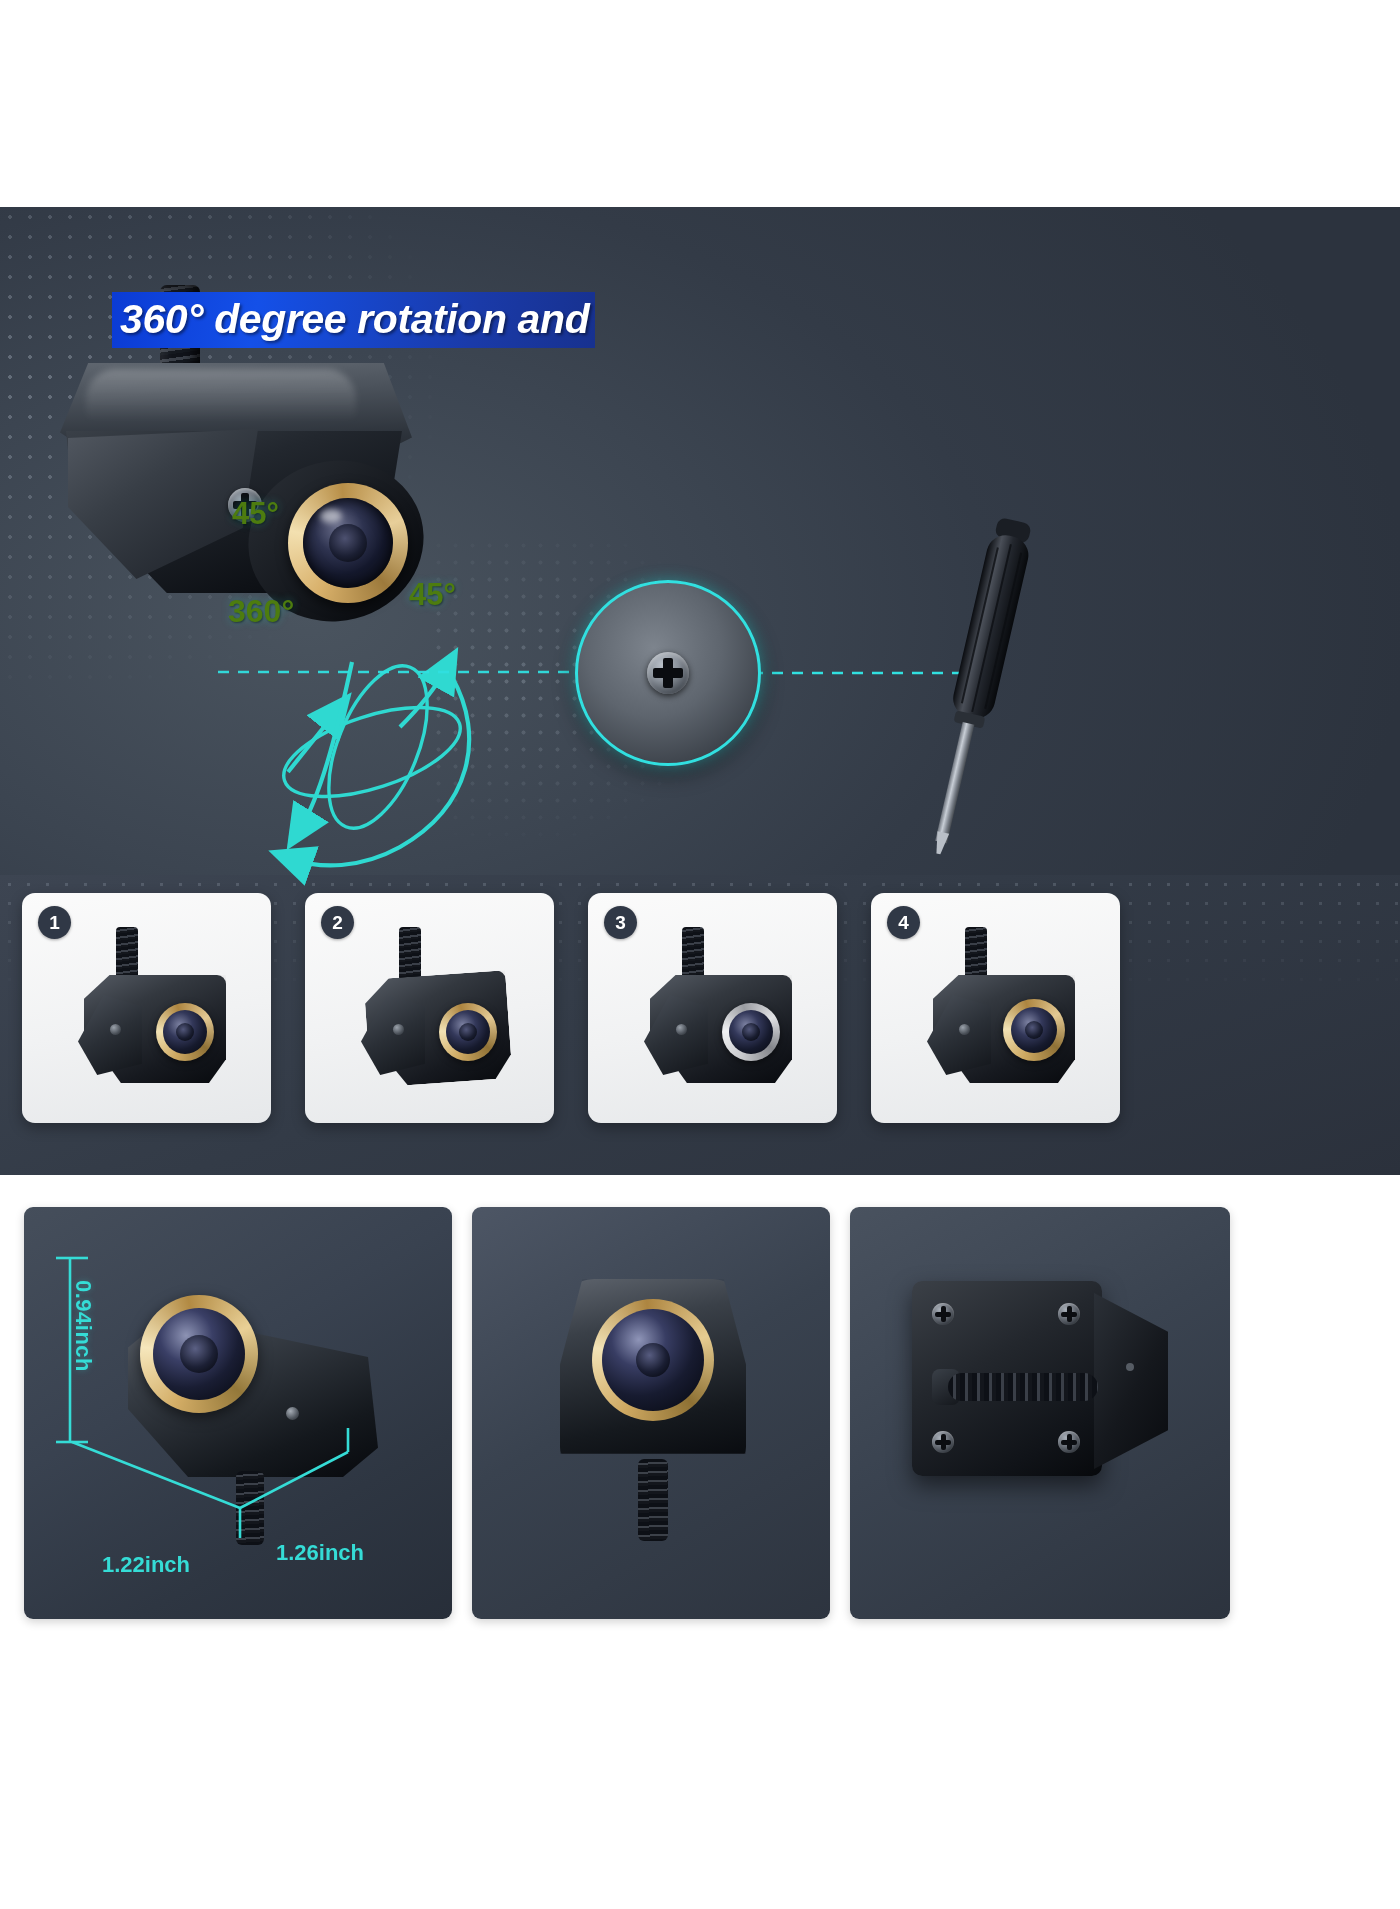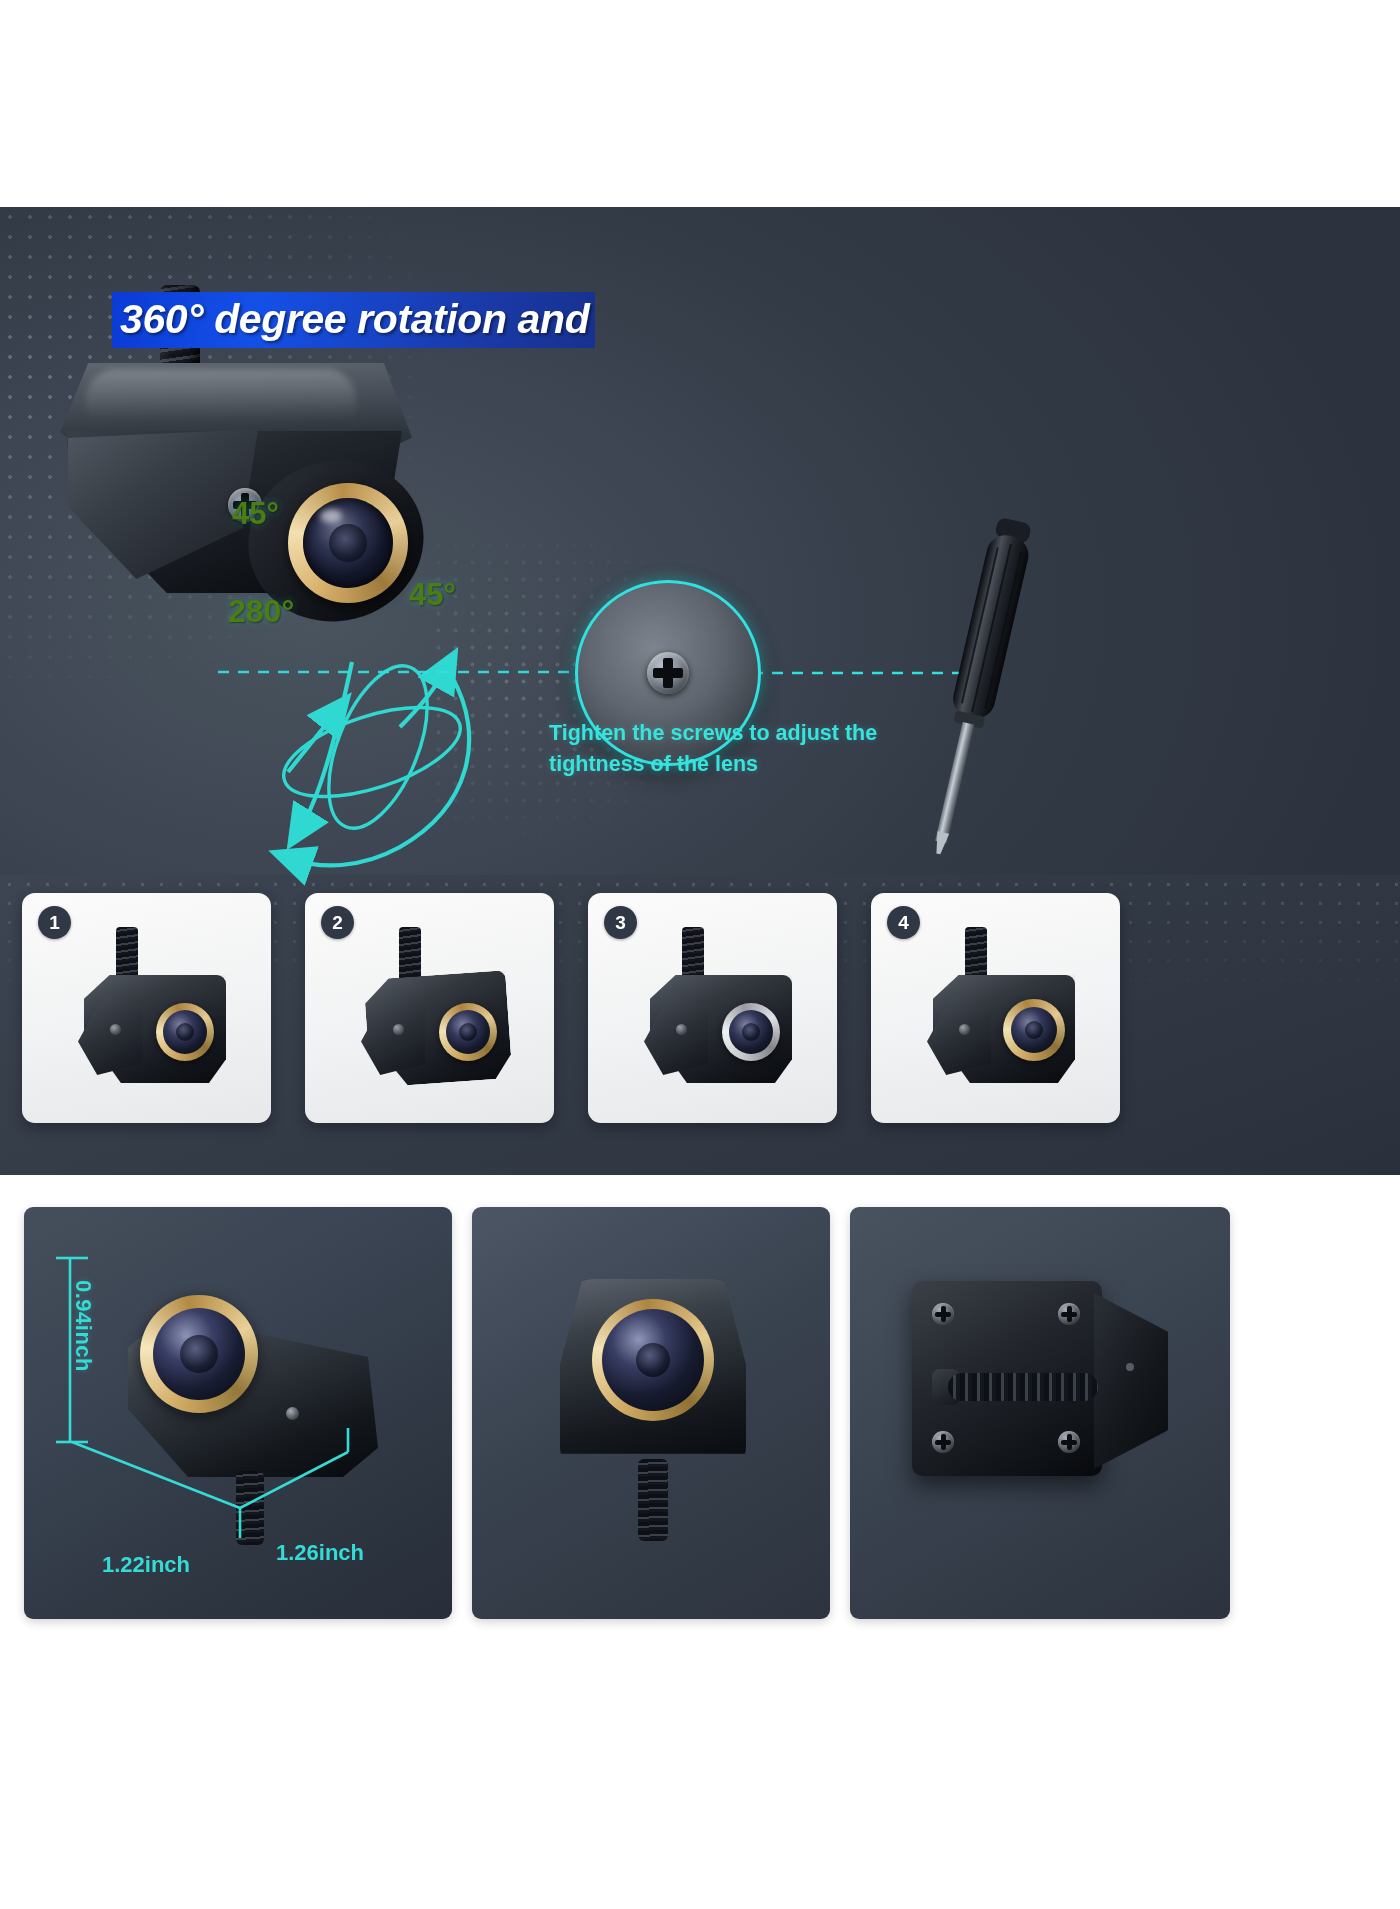--- a/index.html
+++ b/index.html
@@ -426,27 +426,23 @@
     </div>
   </div>
 
   <div class="title-wrap">
     <span class="title-hl">
       <span class="title-txt b">360° degree rotation and</span>
     </span>
   </div>
 
   <span class="lbl-cyan lbl-45a">45°</span>
-  <span class="lbl-cyan lbl-360">280°</span>
+  <span class="lbl-cyan lbl-360">360°</span>
   <span class="lbl-cyan lbl-45b">45°</span>
 
-  <div class="tip-text">
-    <div>Tighten the screws to adjust the</div>
-    <div>tightness of the lens</div>
-  </div>
 
   <div class="thumbs">
     <div class="thumbs-dots"></div>
   </div>
 
   <div class="thumb-card tc1">
     <div class="badge">1</div>
     <div class="mini">
       <div class="stem"></div>
       <div class="shell"></div>

